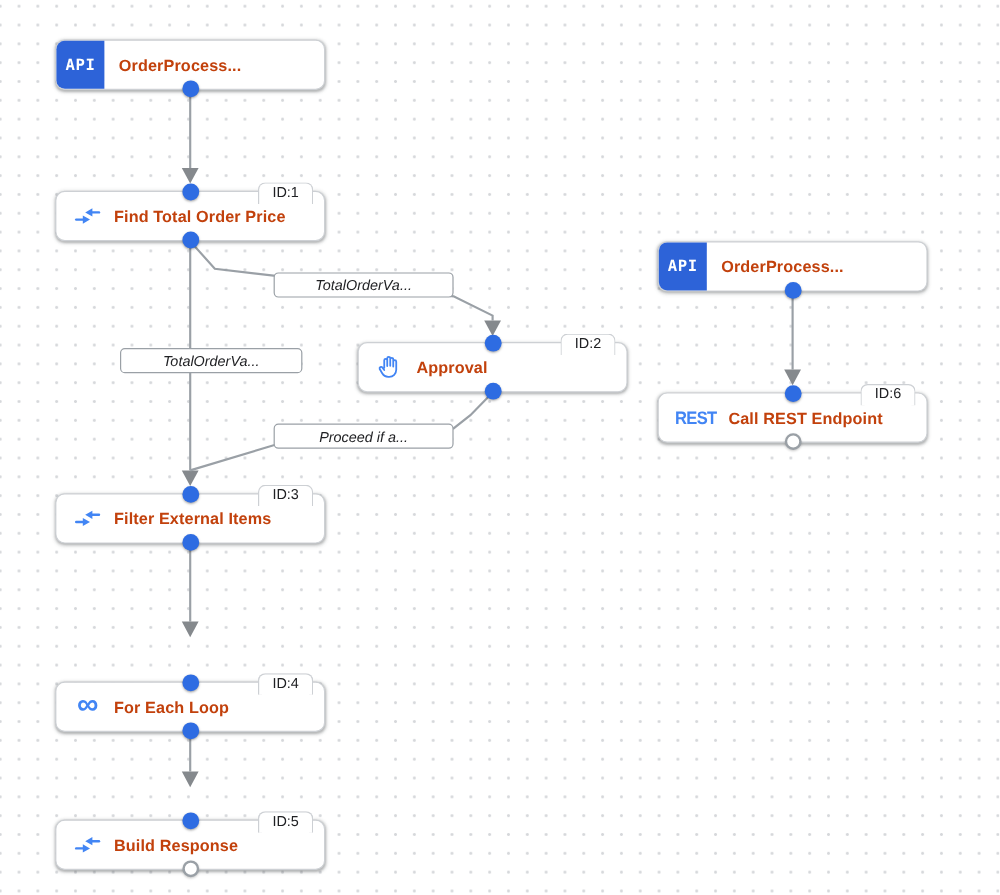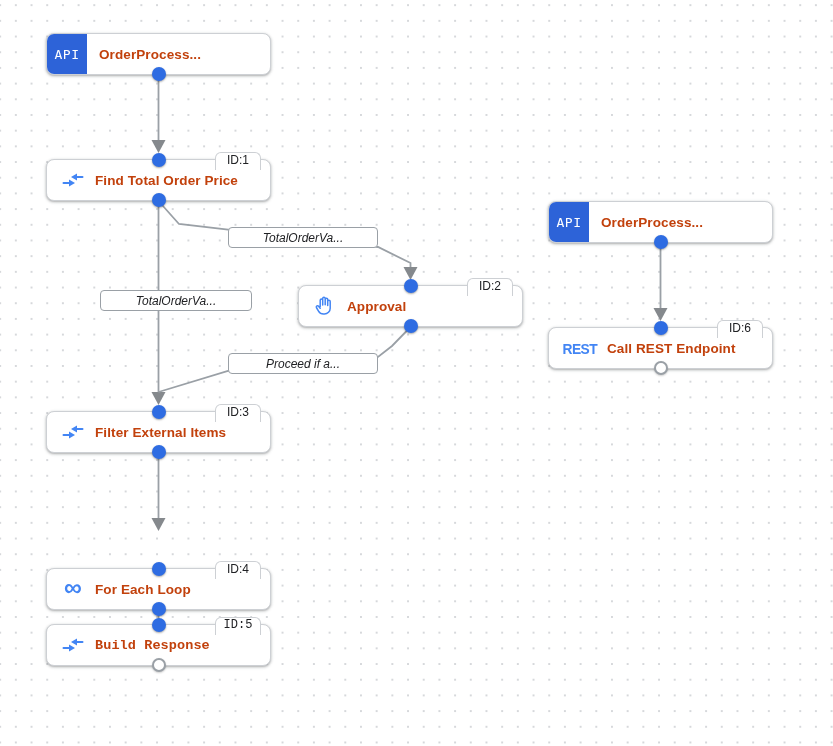--- a/index.html
+++ b/index.html
@@ -22,21 +22,21 @@
     display:flex; align-items:center;
   }
   .node .title {
     font-size:13.5px; font-weight:bold; color:#c2410c;
     margin-left:17px; white-space:nowrap; letter-spacing:.1px;
   }
   .trigger { padding:0; }
   .trigger .badge {
     width:40px; height:40px; border-radius:7px 0 0 7px; flex:0 0 40px;
     background:#2d63d8; color:#fff; display:flex; align-items:center; justify-content:center;
-    font-family:"DejaVu Sans Mono", monospace; font-weight:normal; font-size:13px; letter-spacing:.5px;
+    font-family:"DejaVu Sans Mono", monospace; font-weight:bold; font-size:13px; letter-spacing:.5px;
   }
   .trigger .title { margin-left:12px; }
   .task .icon {
     margin-left:13px; width:26px; height:26px; flex:0 0 26px;
     display:flex; align-items:center; justify-content:center;
   }
   .icon-infinity { font-size:25px; font-weight:bold; color:#4285f4; line-height:20px; margin-top:-4px; }
   .icon-rest {
     font-size:15px; font-weight:bold; color:#4285f4; letter-spacing:-0.6px;
     transform:scaleX(.92); font-family:"Liberation Sans",sans-serif;
@@ -154,21 +154,21 @@
   <div class="node task" style="left:46px; top:568px;">
     <div class="idtab">ID:4</div>
     <span class="icon">
       <span class="icon-infinity">∞</span>
     </span>
     <span class="title">For Each Loop</span>
     <span class="port top"></span>
     <span class="port bottom"></span>
   </div>
 
-  <div class="node task" style="left:46px; top:624px;font-family:Liberation Mono, monospace;">
+  <div class="node task" style="left:46px; top:683px;">
     <div class="idtab">ID:5</div>
     <span class="icon">
       <svg width="24" height="24" viewBox="0 0 24 24">
         <g stroke="#4285f4" stroke-width="2" stroke-linecap="round">
           <line x1="2.5" y1="15" x2="8.5" y2="15"></line>
             <line x1="21.5" y1="9" x2="15.5" y2="9"></line>
         </g>
         <polygon points="8,11.6 14,15 8,18.4" fill="#4285f4"></polygon>
         <polygon points="16,5.6 10,9 16,12.4" fill="#4285f4"></polygon>
       </svg>

